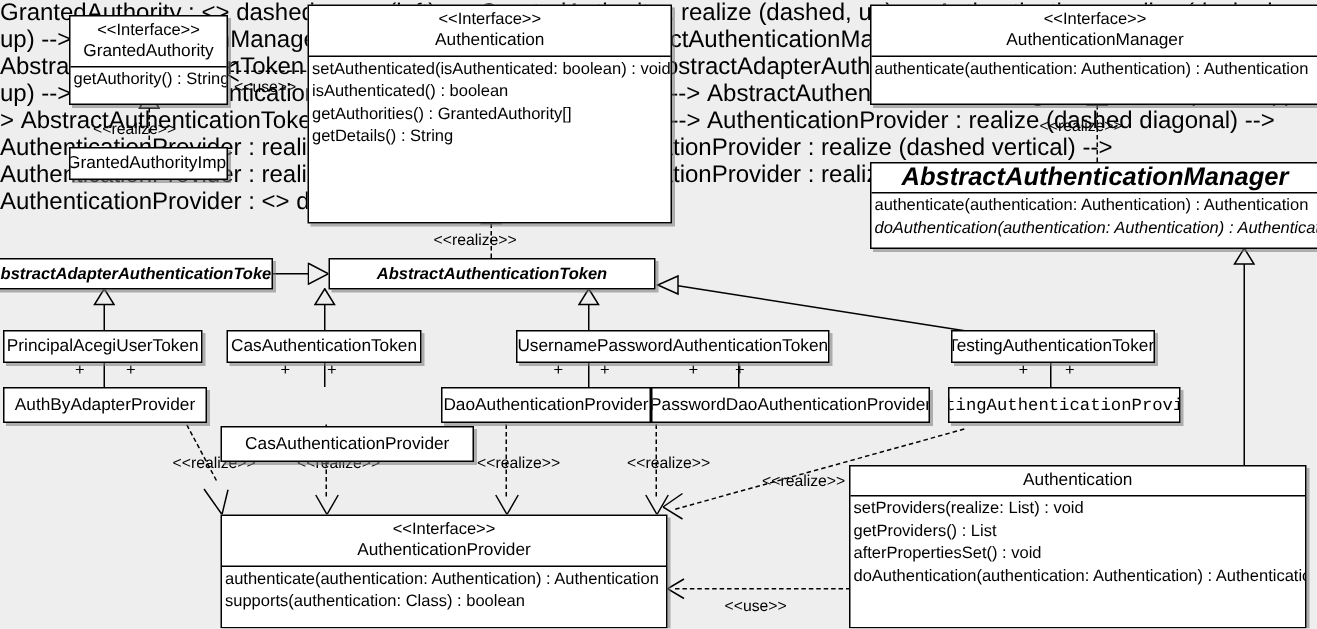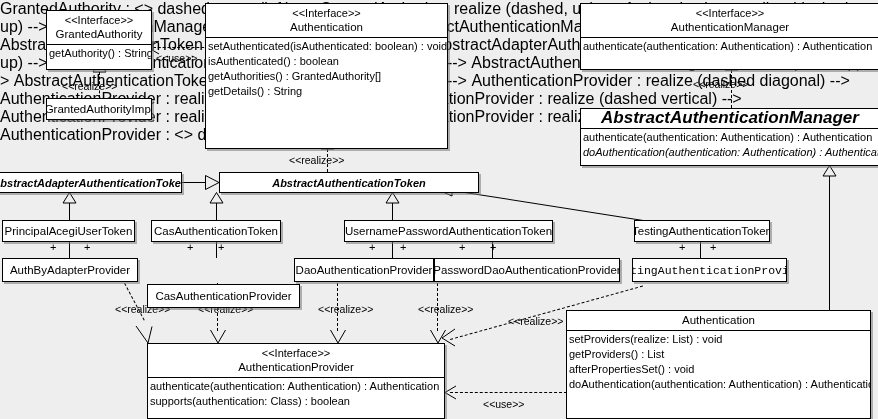--- a/index.html
+++ b/index.html
@@ -349,21 +349,21 @@
       <div class="op ital">doAuthentication(authentication: Authentication) : Authentication</div>
     </div>
   </div>
 
   
   <div class="box" style="left:-2px; top:172px; width:184px; height:21px;">
     <div class="simple ital">AbstractAdapterAuthenticationToken</div>
   </div>
 
   
-  <div class="box" style="left:219px; top:172px; width:260px; height:21px;">
+  <div class="box" style="left:219px; top:172px; width:218px; height:21px;">
     <div class="simple ital">AbstractAuthenticationToken</div>
   </div>
 
   
   <div class="box" style="left:2px; top:220px; width:133px; height:22px;">
     <div class="simple">PrincipalAcegiUserToken</div>
   </div>
 
   
   <div class="box" style="left:151px; top:220px; width:130px; height:22px;">
@@ -379,21 +379,21 @@
   <div class="box" style="left:634px; top:220px; width:136px; height:22px;">
     <div class="simple">TestingAuthenticationToken</div>
   </div>
 
   
   <div class="box" style="left:2px; top:258px; width:136px; height:24px;">
     <div class="simple">AuthByAdapterProvider</div>
   </div>
 
   
-  <div class="box" style="left:147px; top:258px; width:153px; height:24px;margin-top:26px;">
+  <div class="box" style="left:147px; top:258px; width:169px; height:24px;margin-top:26px;">
     <div class="simple">CasAuthenticationProvider</div>
   </div>
 
   
   <div class="box" style="left:294px; top:258px; width:140px; height:24px;">
     <div class="simple">DaoAuthenticationProvider</div>
   </div>
 
   
   <div class="box" style="left:434px; top:258px; width:186px; height:24px;">

